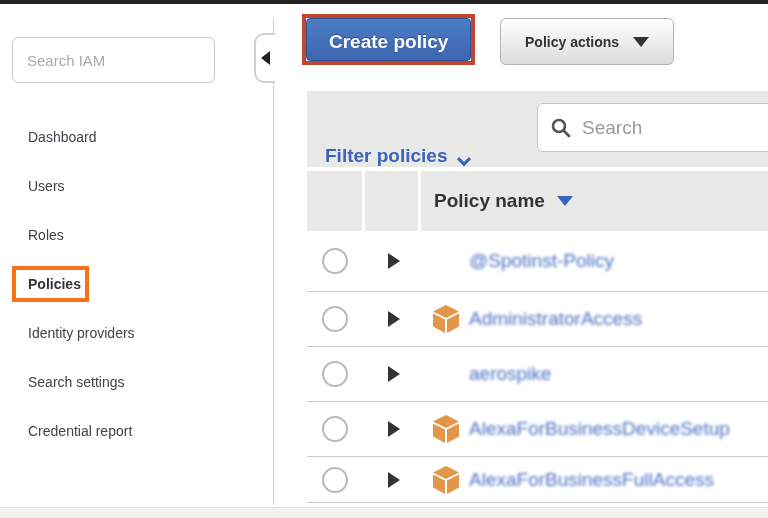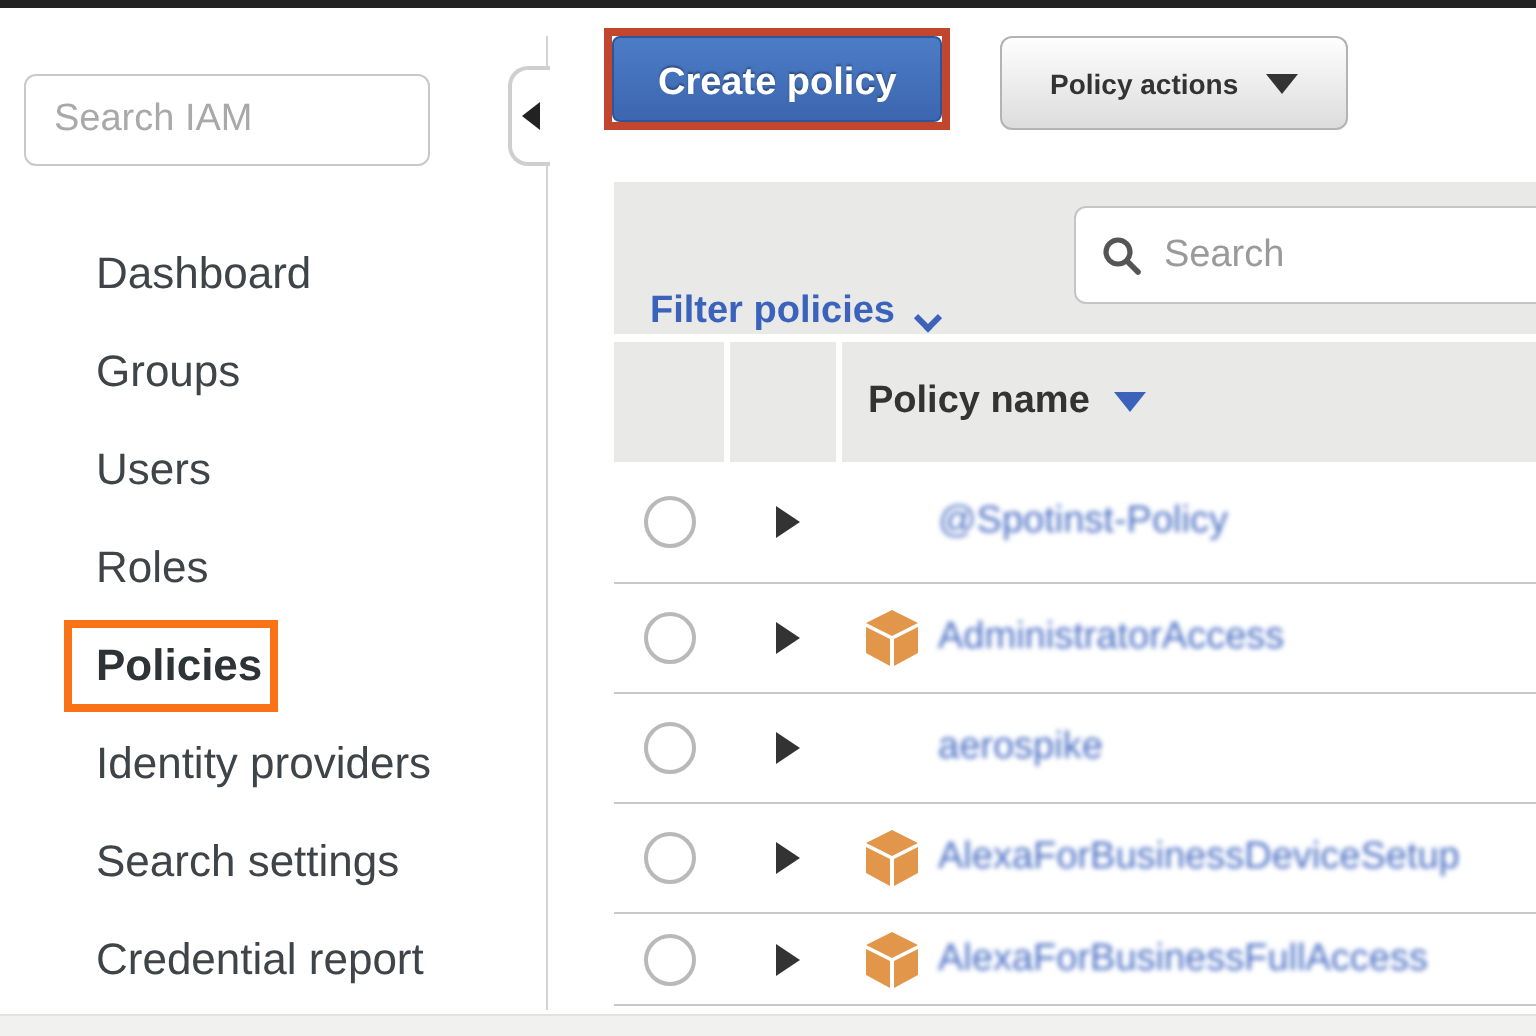--- a/index.html
+++ b/index.html
@@ -5,25 +5,25 @@
   * { margin:0; padding:0; box-sizing:border-box; }
   html,body { width:768px; height:518px; }
   body { font-family:"Liberation Sans", sans-serif; background:#fff; position:relative; overflow:hidden; }
 
   .topbar { position:absolute; left:0; top:0; width:768px; height:4px; background:#232323; }
 
   
   .sidebar { position:absolute; left:0; top:4px; width:273px; height:514px; background:#fff; }
   .iam-search { position:absolute; left:12px; top:33px; width:203px; height:46px;
     border:1px solid #c9c9c9; border-radius:6px; font-family:"Liberation Sans",sans-serif;
-    font-size:19px; color:#444; padding:0 14px; outline:none; background:#fff; }
+    font-size:15px; color:#444; padding:0 14px; outline:none; background:#fff; }
   .iam-search::placeholder { color:#a9a9a9; }
   .nav { position:absolute; left:0; top:108px; width:273px; }
   .nav-item { height:49px; display:flex; align-items:center; padding-left:28px;
-    font-size:22px; color:#3f4449; cursor:pointer; white-space:nowrap;margin-left:20px; }
+    font-size:14px; color:#3f4449; cursor:pointer; white-space:nowrap; }
   .nav-item.active .hl-box { font-weight:bold; color:#2e3338; }
   .hl-box { border:4px solid #f97316; padding:6px 4px 6px 12px; margin-left:-16px; }
 
   .v-divider { position:absolute; left:273px; top:18px; width:1px; height:487px; background:#d4d4d4; }
   .collapse-tab { position:absolute; left:254px; top:33px; width:21px; height:50px; background:#fff;
     border:2px solid #cfcfcf; border-right:none; border-radius:10px 0 0 10px; z-index:5;
     display:flex; align-items:center; justify-content:center; cursor:pointer; }
   .tri-left { width:0; height:0; border-top:7px solid transparent; border-bottom:7px solid transparent;
     border-right:9px solid #222; }
 
@@ -82,21 +82,20 @@
 </style>
 </head>
 <body>
 
 <div class="topbar"></div>
 
 <aside class="sidebar">
   <input class="iam-search" type="text" placeholder="Search IAM" style="">
   <nav class="nav">
     <div class="nav-item">Dashboard</div>
-    <div class="nav-item">Groups</div>
     <div class="nav-item">Users</div>
     <div class="nav-item">Roles</div>
     <div class="nav-item active">
       <span class="hl-box">Policies</span>
     </div>
     <div class="nav-item">Identity providers</div>
     <div class="nav-item">Search settings</div>
     <div class="nav-item">Credential report</div>
   </nav>
 </aside>

